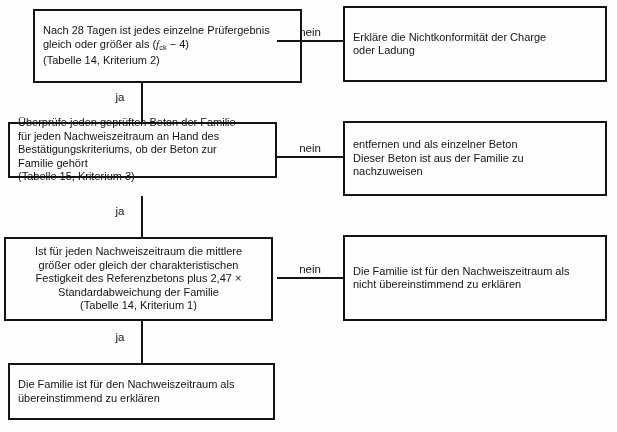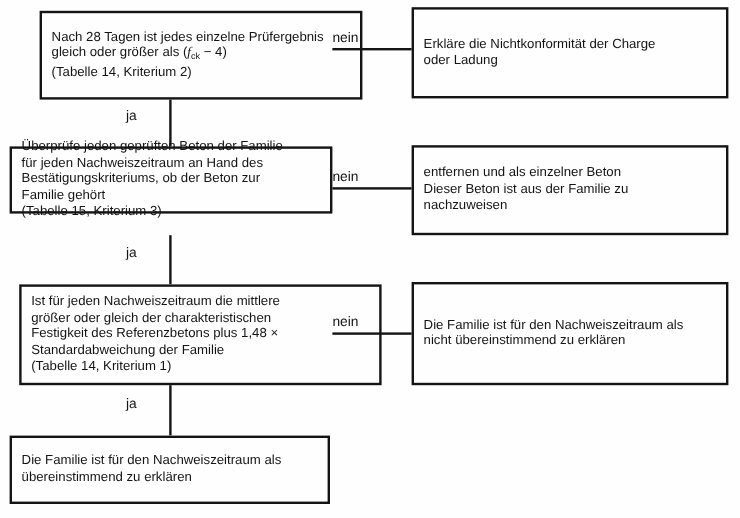--- a/index.html
+++ b/index.html
@@ -8,22 +8,22 @@
     font-family:"Liberation Sans",sans-serif;color:#141414;overflow:hidden;
   }
   .box{
     position:absolute;box-sizing:border-box;border:2px solid #141414;background:#fefefe;
     display:flex;flex-direction:column;justify-content:center;
     padding:2px 8px;font-size:11px;line-height:13.5px;text-align:left;
   }
   .box .ln{white-space:nowrap;}
   .connector{position:absolute;background:#141414;}
   .lbl{position:absolute;font-size:11.5px;line-height:13px;color:#141414;}
-  .lbl-ja{width:30px;text-align:left;}
-  .lbl-nein{width:66px;text-align:left;}
+  .lbl-ja{width:30px;text-align:center;}
+  .lbl-nein{width:66px;text-align:center;}
   .fsym{font-style:italic;font-family:"Liberation Serif",serif;}
   .fsub{font-size:7.5px;vertical-align:-2px;}
 </style>
 </head>
 <body>
 
 <div class="canvas">
 
   <div class="box" style="left:8px;top:9px;width:269px;height:74px;margin-left:25px;">
     <div class="ln">Nach 28 Tagen ist jedes einzelne Prüfergebnis</div>
@@ -55,24 +55,24 @@
     <div class="ln">Dieser Beton ist aus der Familie zu</div>
     <div class="ln">nachzuweisen</div>
   </div>
 
   <div class="connector" style="left:277px;top:156px;width:66px;height:2px;"></div>
   <div class="lbl lbl-nein" style="left:277px;top:142px;">nein</div>
 
   <div class="connector" style="left:141px;top:196px;width:2px;height:41px;"></div>
   <div class="lbl lbl-ja" style="left:105px;top:205px;">ja</div>
 
-  <div class="box" style="left:16px;top:237px;width:302px;height:84px;">
+  <div class="box" style="left:4px;top:237px;width:269px;height:84px;align-items:center;">
     <div class="ln">Ist für jeden Nachweiszeitraum die mittlere</div>
     <div class="ln">größer oder gleich der charakteristischen</div>
-    <div class="ln">Festigkeit des Referenzbetons plus 1,48 ×</div>
+    <div class="ln">Festigkeit des Referenzbetons plus 2,47 ×</div>
     <div class="ln">Standardabweichung der Familie</div>
     <div class="ln">(Tabelle 14, Kriterium 1)</div>
   </div>
 
   <div class="box" style="left:343px;top:235px;width:264px;height:86px;">
     <div class="ln">Die Familie ist für den Nachweiszeitraum als</div>
     <div class="ln">nicht übereinstimmend zu erklären</div>
   </div>
 
   <div class="connector" style="left:277px;top:277px;width:66px;height:2px;"></div>

